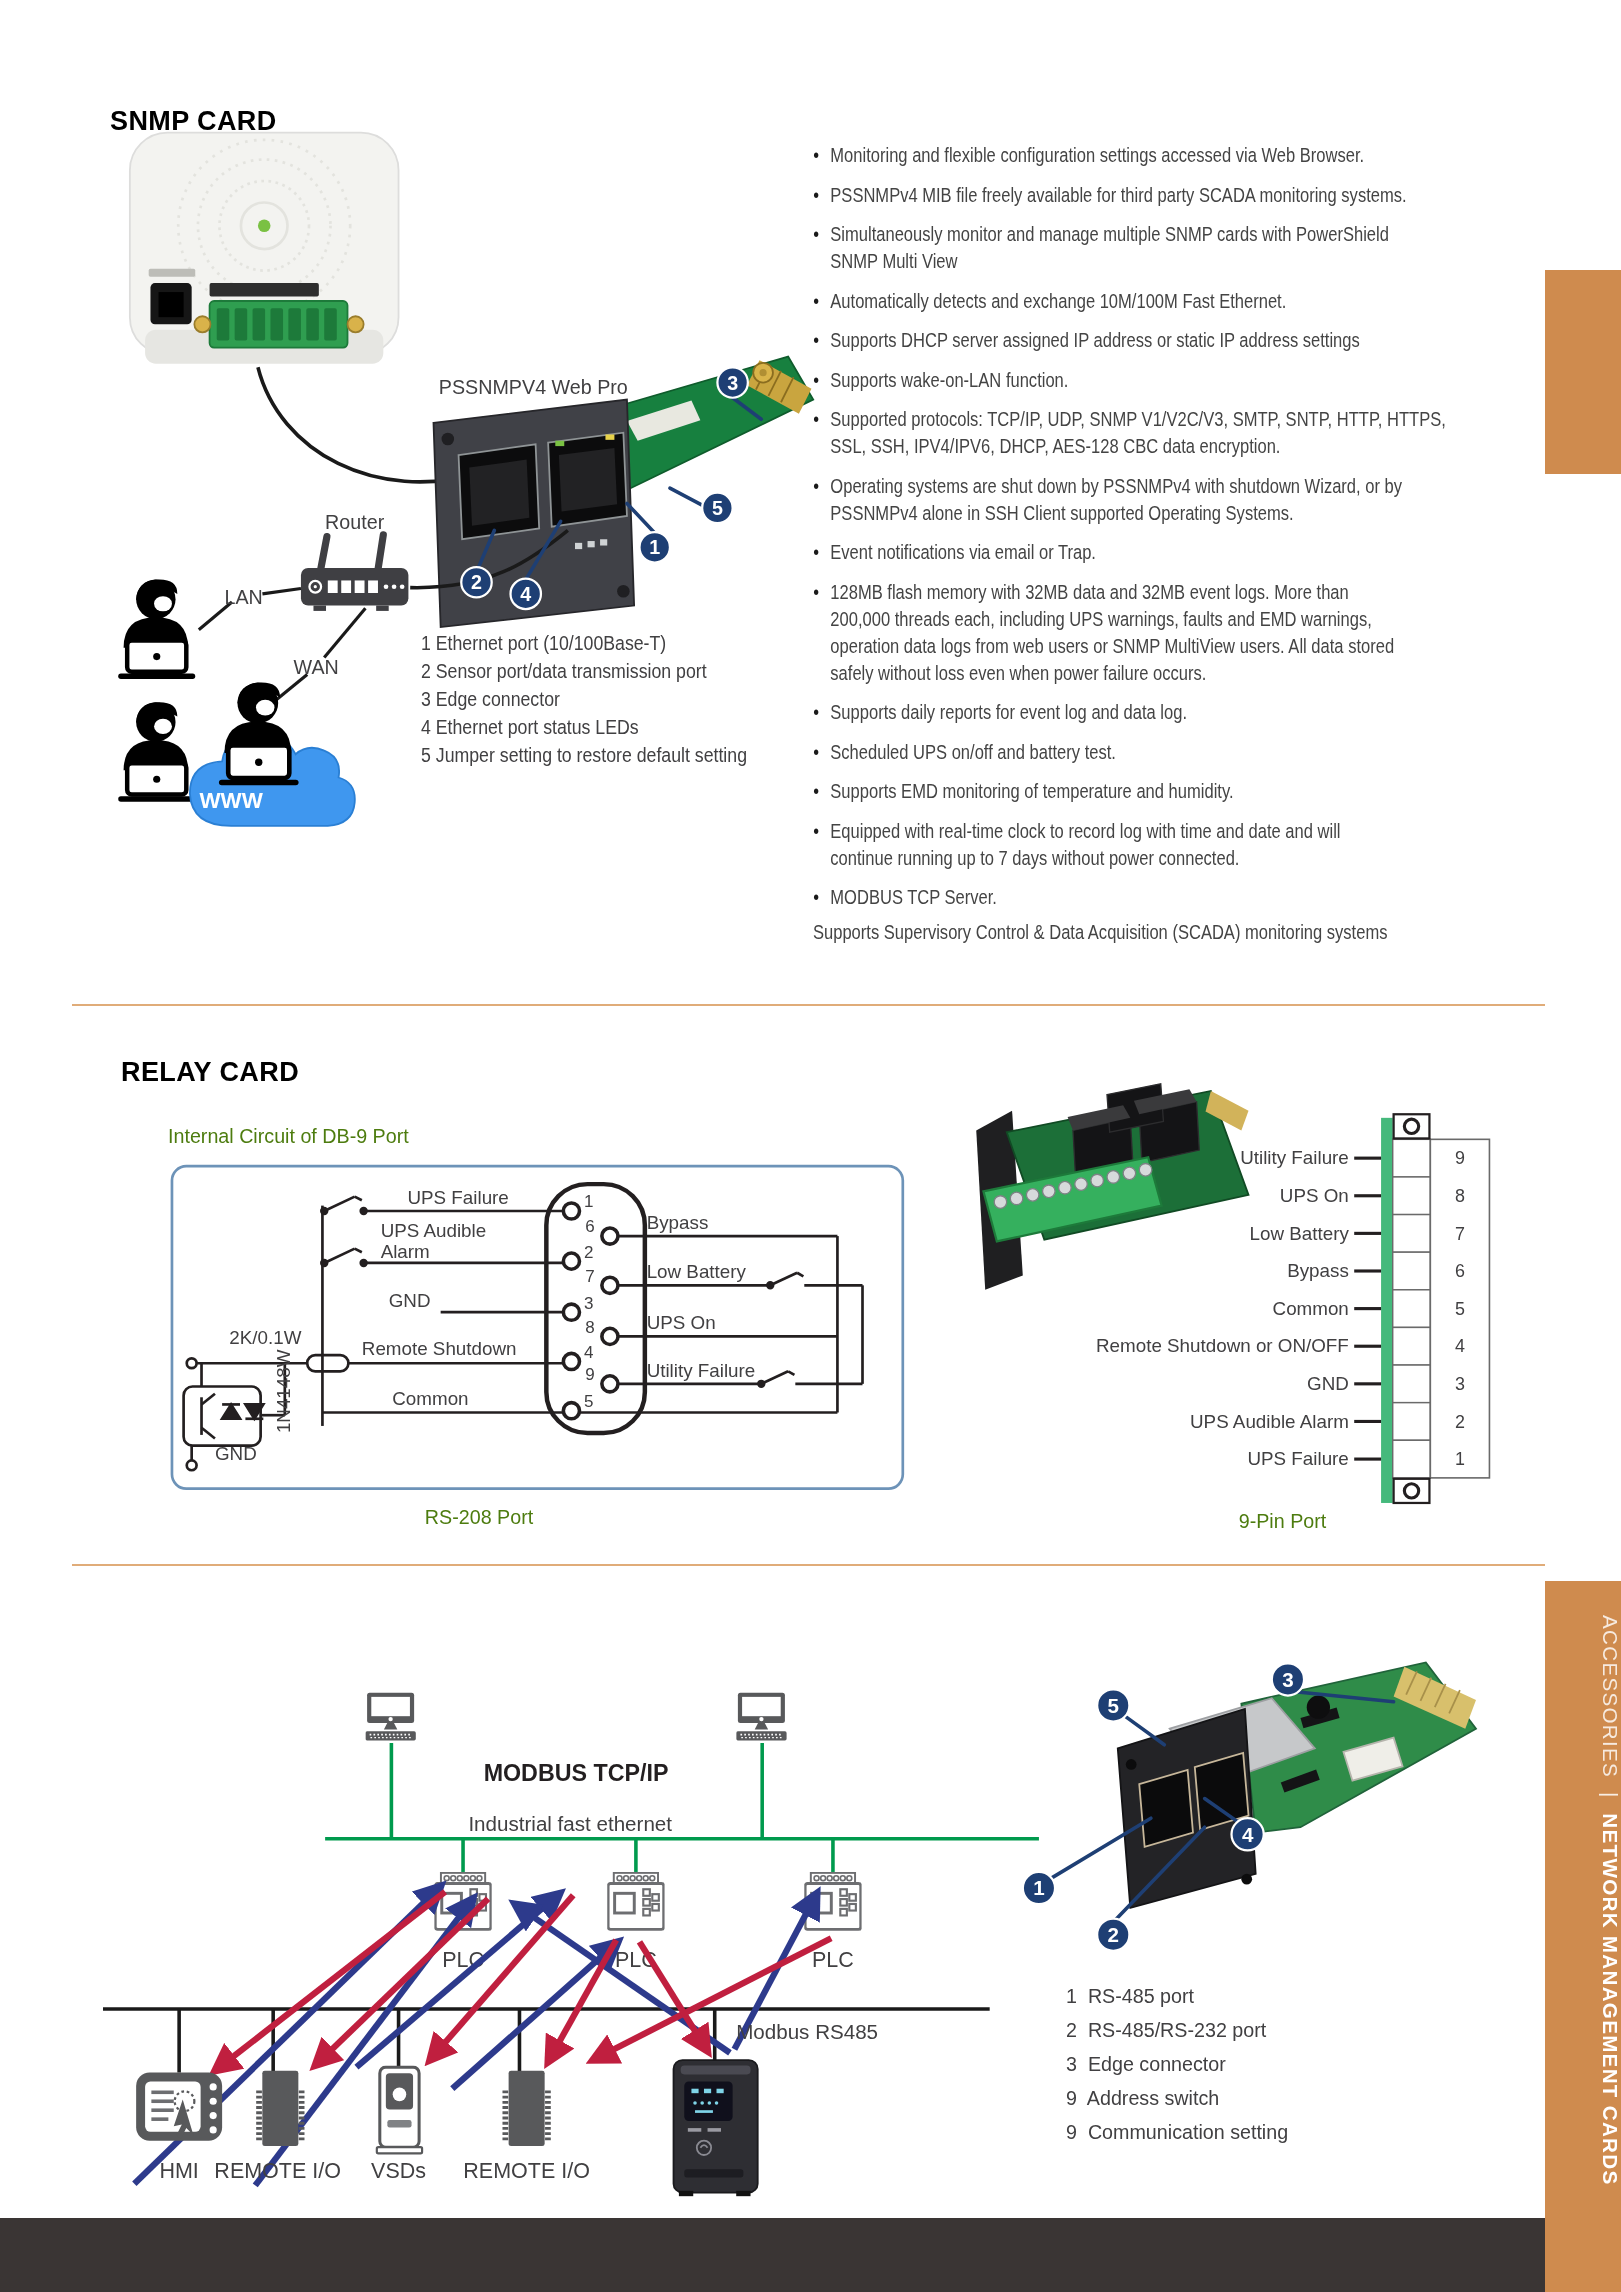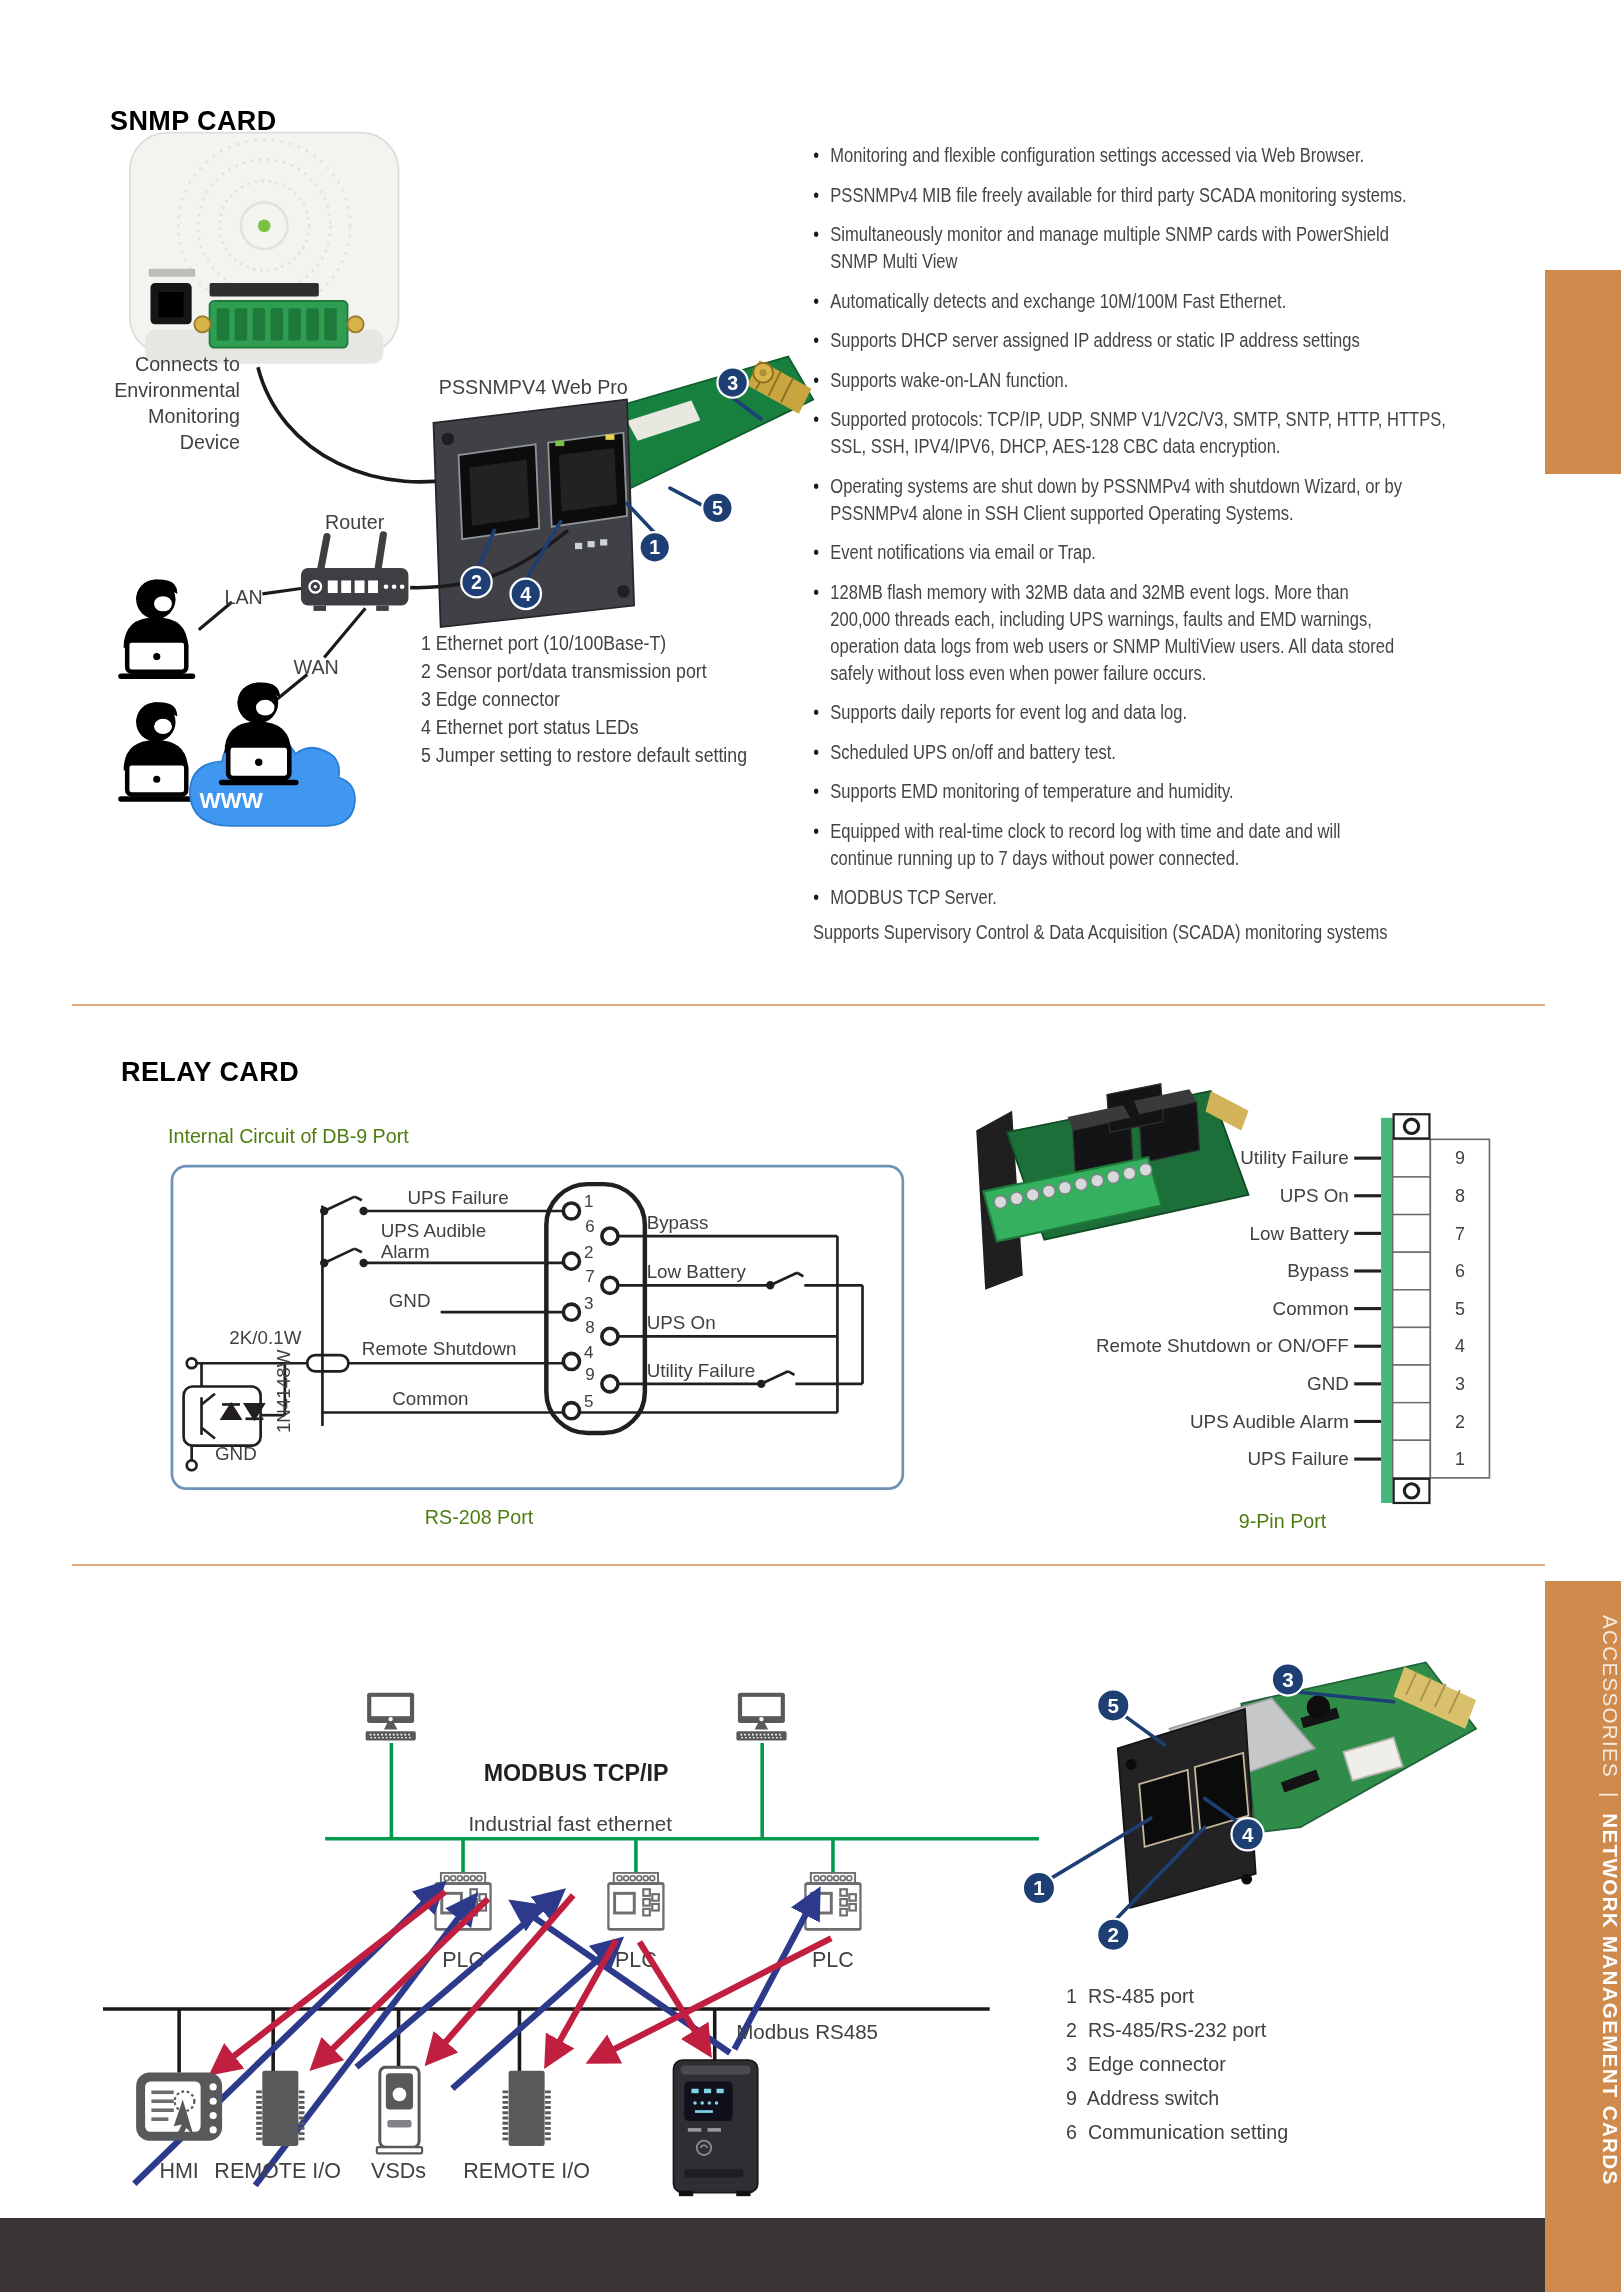--- a/index.html
+++ b/index.html
@@ -568,24 +568,20 @@
         <g>
           <circle cx="1243" cy="2160" r="18" fill="#1e3f74" stroke="#fff" stroke-width="2.5"></circle>
           <text x="1243" y="2168" text-anchor="middle" font-size="23" font-weight="700" fill="#fff">2</text>
         </g>
       </g>
     </g>
   </svg>
 
   <div class="abs sec-title" style="left:110px;top:106px;">SNMP CARD</div>
 
-  <div class="abs emd-caption" style="left:70px;top:351px;width:170px;">Connects to
-Environmental
-Monitoring
-Device</div>
 
   <ul class="abs plainlist legend-snmp cond9" style="left:421px;top:629px;">
     <li>1 Ethernet port (10/100Base-T)</li>
     <li>2 Sensor port/data transmission port</li>
     <li>3 Edge connector</li>
     <li>4 Ethernet port status LEDs</li>
     <li>5 Jumper setting to restore default setting</li>
   </ul>
 
   <ul class="abs bullets cond" style="left:811px;top:142px;">
@@ -621,21 +617,21 @@
   <div class="abs caption" style="left:376px;top:1506px;width:206px;text-align:center;">RS-208 Port</div>
   <div class="abs caption" style="left:1211px;top:1510px;width:143px;text-align:center;">9-Pin Port</div>
 
   <div class="rule" style="left:72px;top:1564px;width:1473px;"></div>
 
   <ul class="abs plainlist legend-modbus" style="left:1042px;top:1979px;">
     <li>1  RS-485 port</li>
     <li>2  RS-485/RS-232 port</li>
     <li>3  Edge connector</li>
     <li>9  Address switch</li>
-    <li>6  Communication setting</li>
+    <li>9  Communication setting</li>
   </ul>
 
   <div class="tab-orange" style="left:1545px;top:270px;width:77px;height:204px;"></div>
   <div class="footer-bar" style="left:0;top:2218px;width:1622px;height:74px;"></div>
   <div class="sidebar" style="left:1545px;top:1581px;width:77px;height:712px;">
     <div class="sidebar-text">
       <span class="sb-section">ACCESSORIES</span><span class="sb-div">|</span><span class="sb-page">NETWORK MANAGEMENT CARDS</span>
     </div>
   </div>
 </div>

